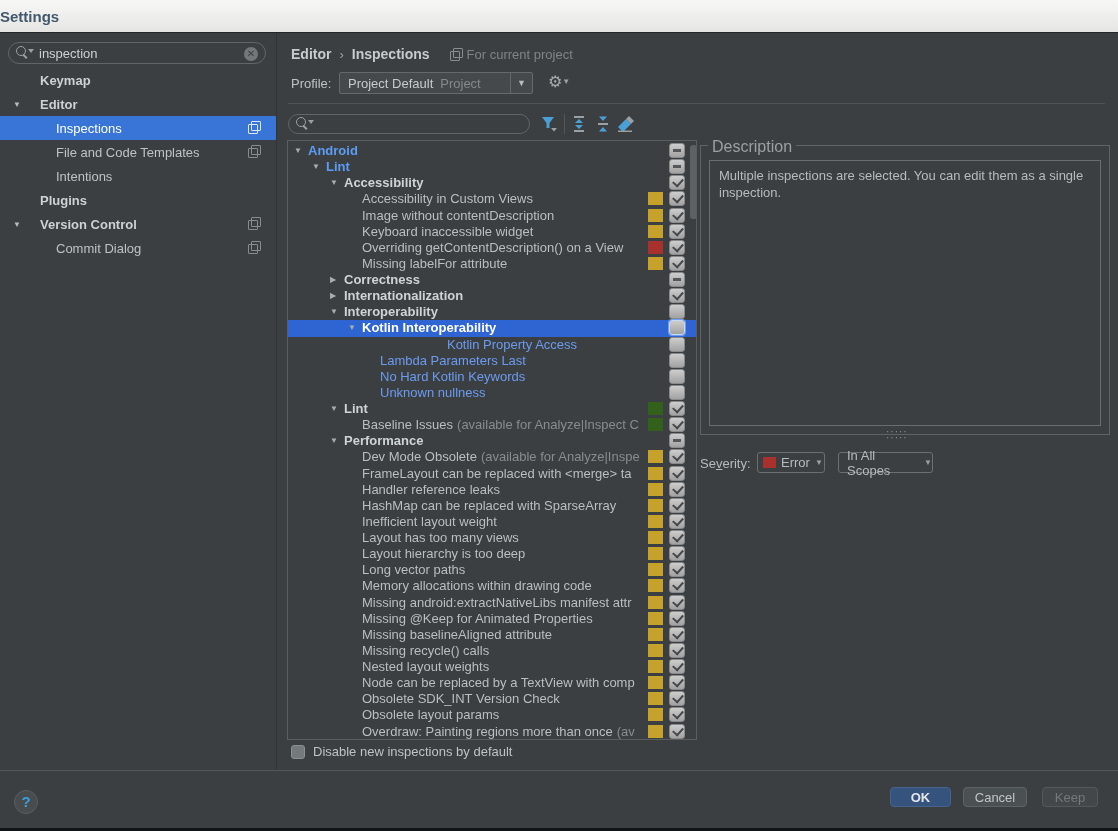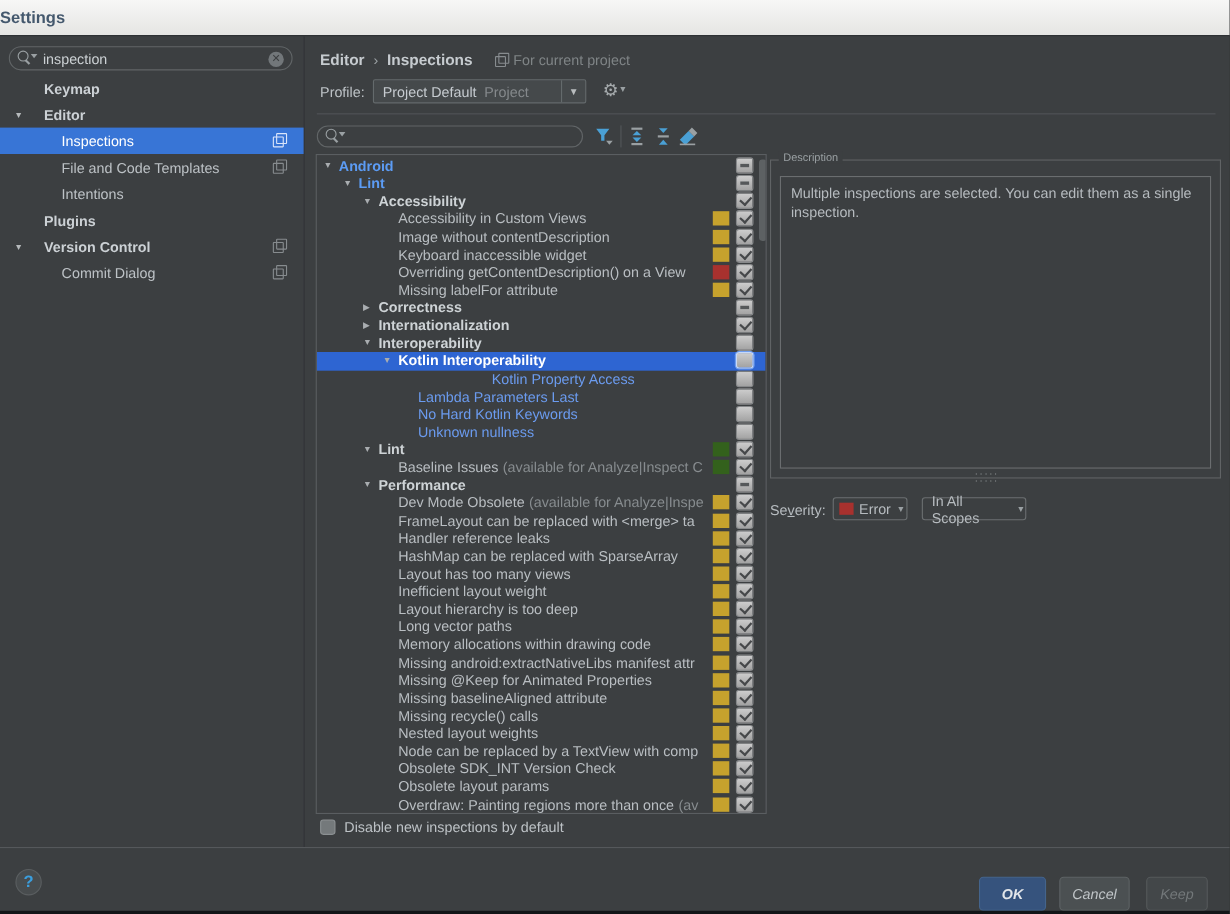--- a/index.html
+++ b/index.html
@@ -89,21 +89,21 @@
     background:linear-gradient(180deg,#cdcdcd,#a2a2a2); border:1px solid #87898b; }
   .cb.on::after { content:""; position:absolute; left:3px; top:2px; width:8px; height:5px;
     border-left:2px solid #46484a; border-bottom:2px solid #46484a; transform:rotate(-48deg); }
   .cb.dash::after { content:""; position:absolute; left:3px; top:5px; right:3px; height:3px; background:#55585a; }
   .cb.focus { border:1px solid #c7d9f8; box-shadow:0 0 0 1px #6f9ef0; }
   .scrollbar-thumb { position:absolute; left:402px; top:4px; width:7px; height:74px; background:#5d6163; border-radius:3px; }
 
   
   .desc { position:absolute; left:700px; top:112px; width:410px; height:290px; border:1px solid #606365; }
   .desc-legend { position:absolute; top:-8px; left:7px; background:#3c3f41; padding:0 4px;
-    color:#9aa0a3; font-size:10px; }
+    color:#9aa0a3; font-size:16px; }
   .desc-inner { position:absolute; left:8px; right:8px; top:14px; bottom:8px; border:1px solid #6a6d6f;
     padding:6px 9px; color:#b6bbbf; font-size:13px; line-height:17px; }
   .grip { position:absolute; left:886px; top:396px; color:#8f9496; font-size:10px; letter-spacing:1px; line-height:6px; }
 
   
   .sev-label { position:absolute; left:700px; top:423px; font-size:13px; color:#b6bbbf; }
   .sev-label .mn { text-decoration:underline; }
   .sev-combo { left:757px; top:419px; width:68px; height:21px; background:transparent; border:1px solid #6b6f71; border-radius:3px; padding-left:5px; color:#b6bbbf; }
   .sev-sq { width:13px; height:11px; background:#a8312e; margin-right:5px; flex:0 0 auto; }
   .sev-combo .dd, .scope-combo .dd { margin-left:5px; font-size:8px; color:#9aa0a3; }
@@ -112,22 +112,22 @@
   
   .dis-cb { position:absolute; left:291px; top:712px; width:14px; height:14px; border-radius:3px;
     background:#74797b; border:1px solid #8b9092; }
   .dis-label { position:absolute; left:313px; top:711px; font-size:13px; color:#bdc2c6; }
 
   
   .bottombar { position:absolute; left:0; top:737px; right:0; height:61px; border-top:1px solid #55585b; }
   .help { position:absolute; left:14px; top:19px; width:24px; height:24px; border-radius:50%;
     background:#484c4e; border:1px solid #5a5e60; color:#3b9ede; font-size:15px; font-weight:bold;
     text-align:center; line-height:22px; }
-  .btn { position:absolute; top:26px; height:31px; border-radius:4px; font-size:13px;
-    display:flex; align-items:center; justify-content:center;font-style:italic; }
+  .btn { position:absolute; top:16px; height:20px; border-radius:4px; font-size:13px;
+    display:flex; align-items:center; justify-content:center; }
   .btn-ok { left:890px; width:61px; background:#36537d; border:1px solid #44648c; color:#e2e6ea; font-weight:bold; }
   .btn-cancel { left:963px; width:64px; background:#4b5052; border:1px solid #5e6365; color:#c0c5c8; }
   .btn-apply { left:1042px; width:56px; background:#434749; border:1px solid #55595b; color:#73787a; }
   .bstrip { position:absolute; left:0; right:0; bottom:0; height:3px; background:#121517; }
 
   svg { display:block; }
 </style>
 </head>
 <body>
 
@@ -408,29 +408,29 @@
             <div class="rowin" style="padding-left: 58px;">
               <span class="sp"></span>
               <span class="lbl i">HashMap can be replaced with SparseArray</span>
             </div>
             <span class="swatch sw-yellow"></span>
             <span class="cb on"></span>
           </div>
           <div class="tree-row">
             <div class="rowin" style="padding-left: 58px;">
               <span class="sp"></span>
+              <span class="lbl i">Inefficient layout weight</span>
+            </div>
+            <span class="swatch sw-yellow"></span>
+            <span class="cb on"></span>
+          </div>
+          <div class="tree-row">
+            <div class="rowin" style="padding-left: 58px;">
+              <span class="sp"></span>
               <span class="lbl i">Layout has too many views</span>
-            </div>
-            <span class="swatch sw-yellow"></span>
-            <span class="cb on"></span>
-          </div>
-          <div class="tree-row">
-            <div class="rowin" style="padding-left: 58px;">
-              <span class="sp"></span>
-              <span class="lbl i">Inefficient layout weight</span>
             </div>
             <span class="swatch sw-yellow"></span>
             <span class="cb on"></span>
           </div>
           <div class="tree-row">
             <div class="rowin" style="padding-left: 58px;">
               <span class="sp"></span>
               <span class="lbl i">Layout hierarchy is too deep</span>
             </div>
             <span class="swatch sw-yellow"></span>

